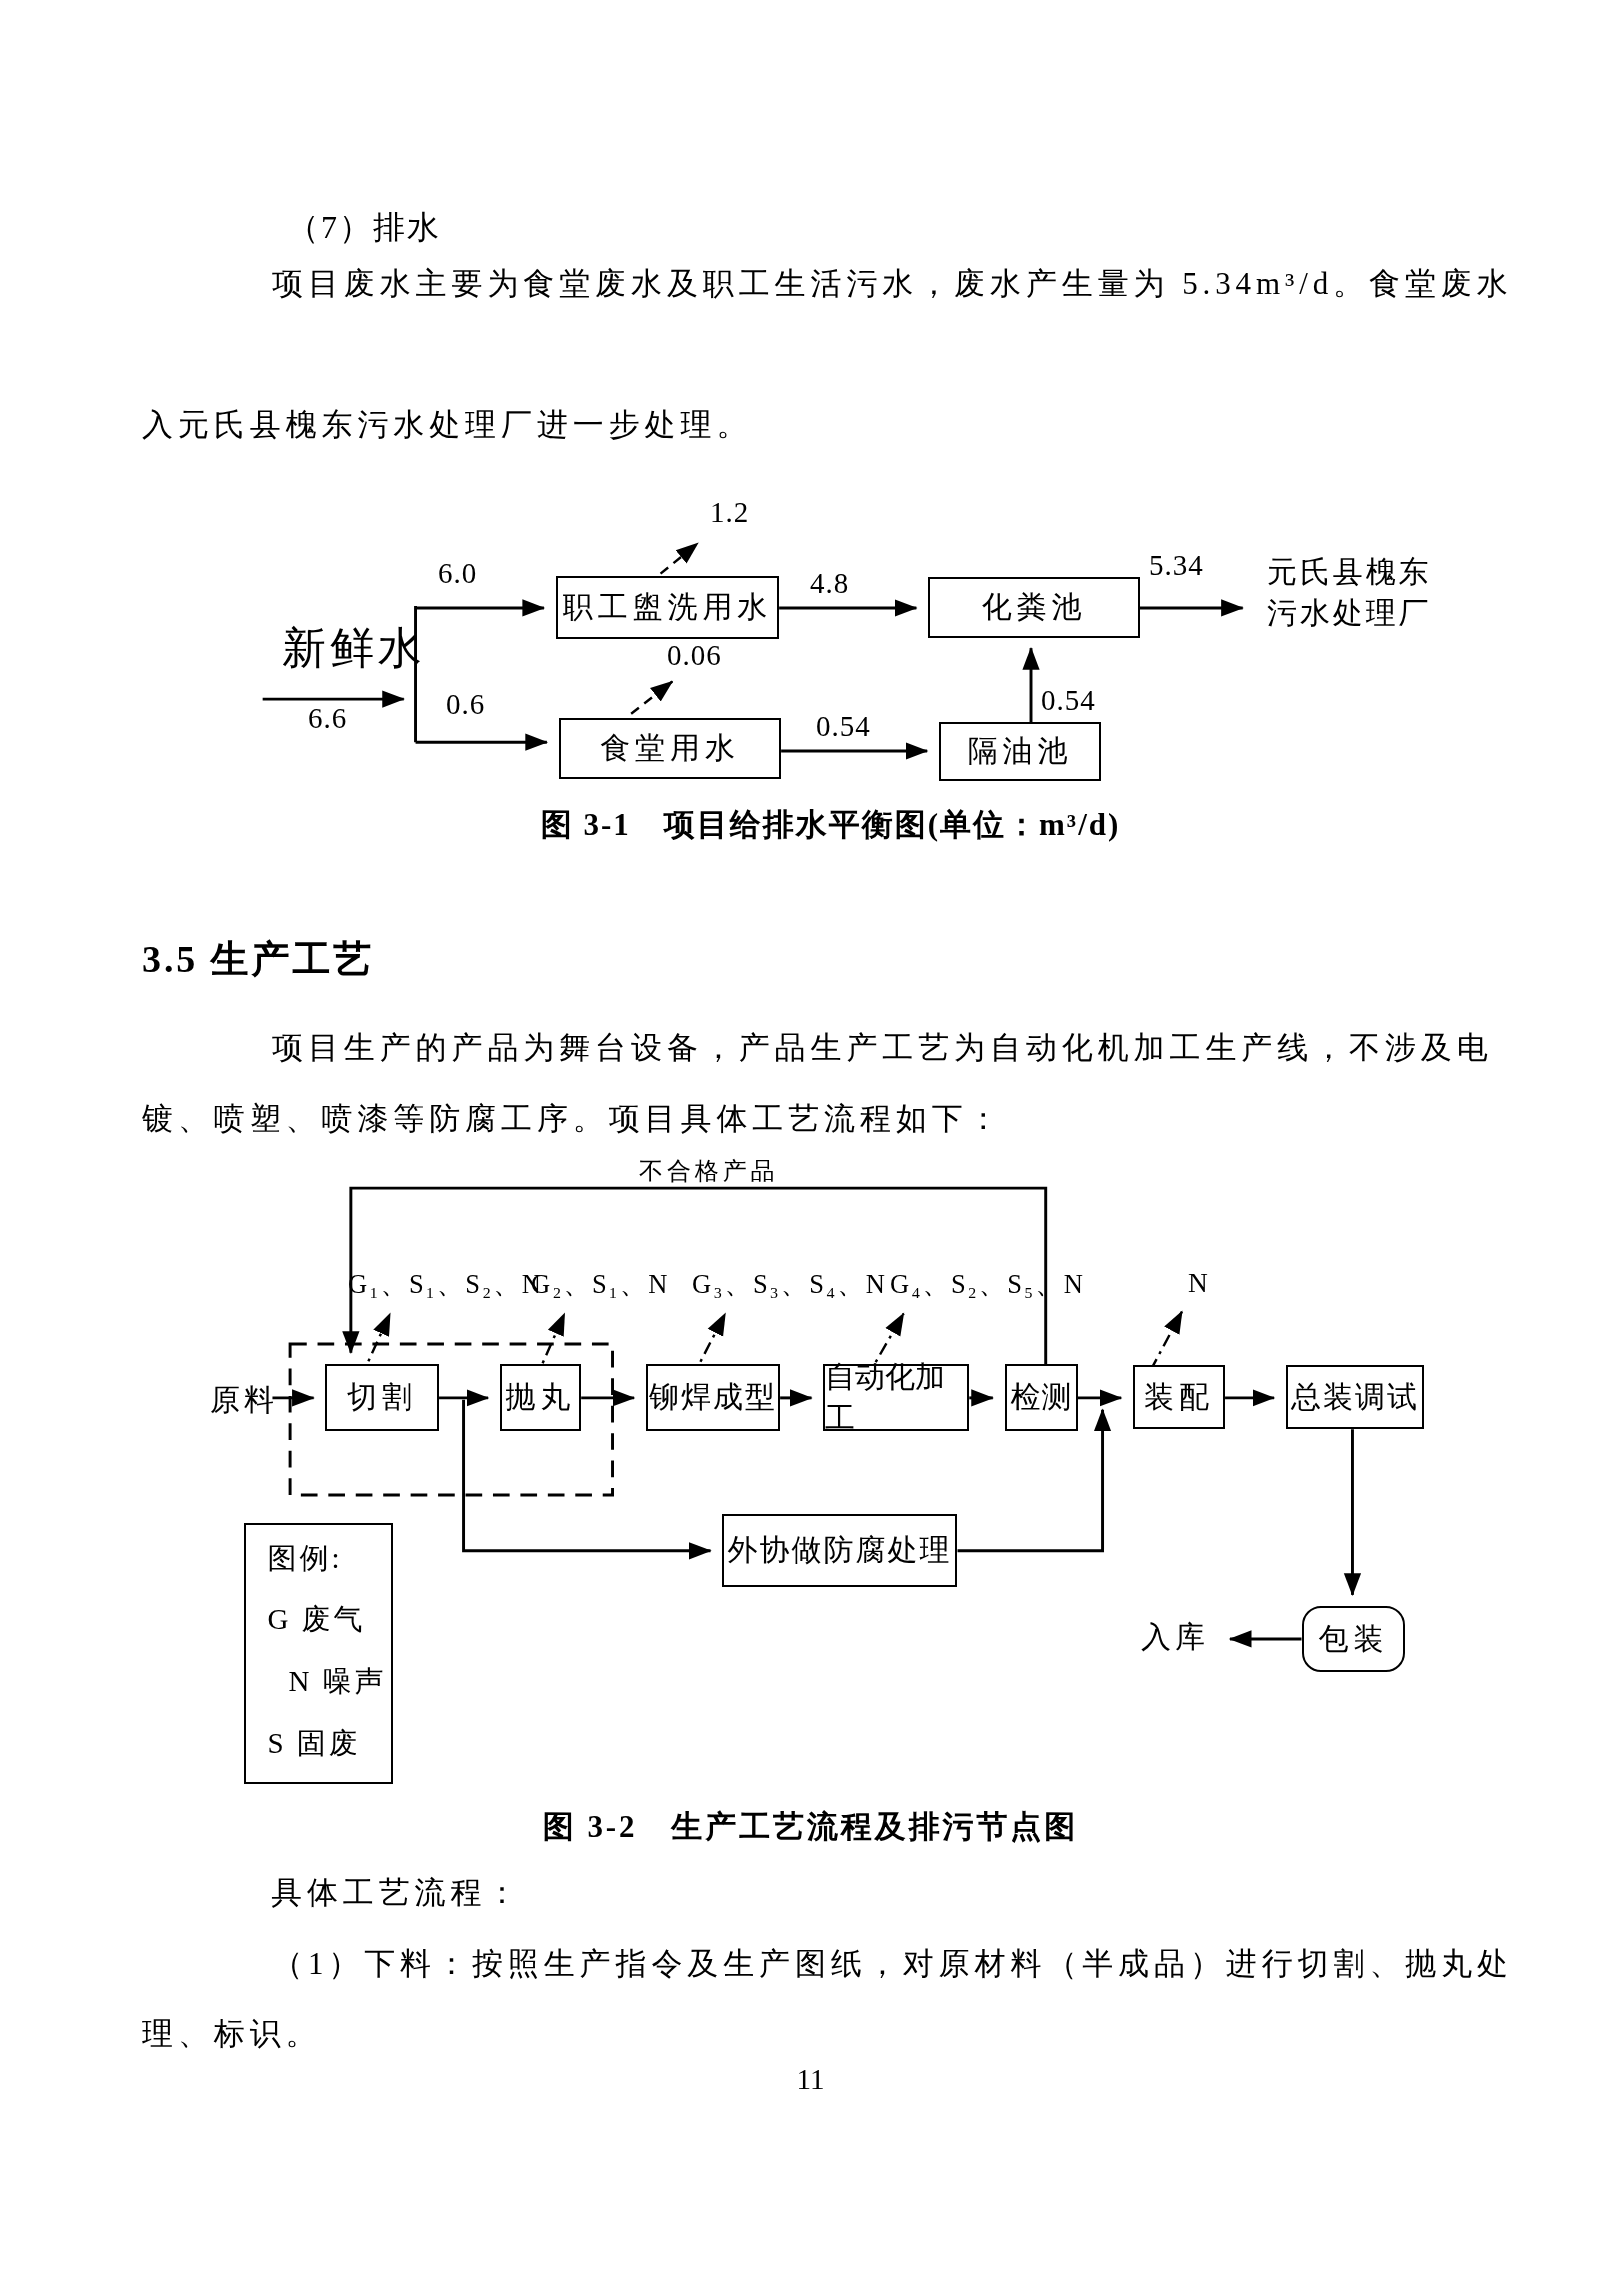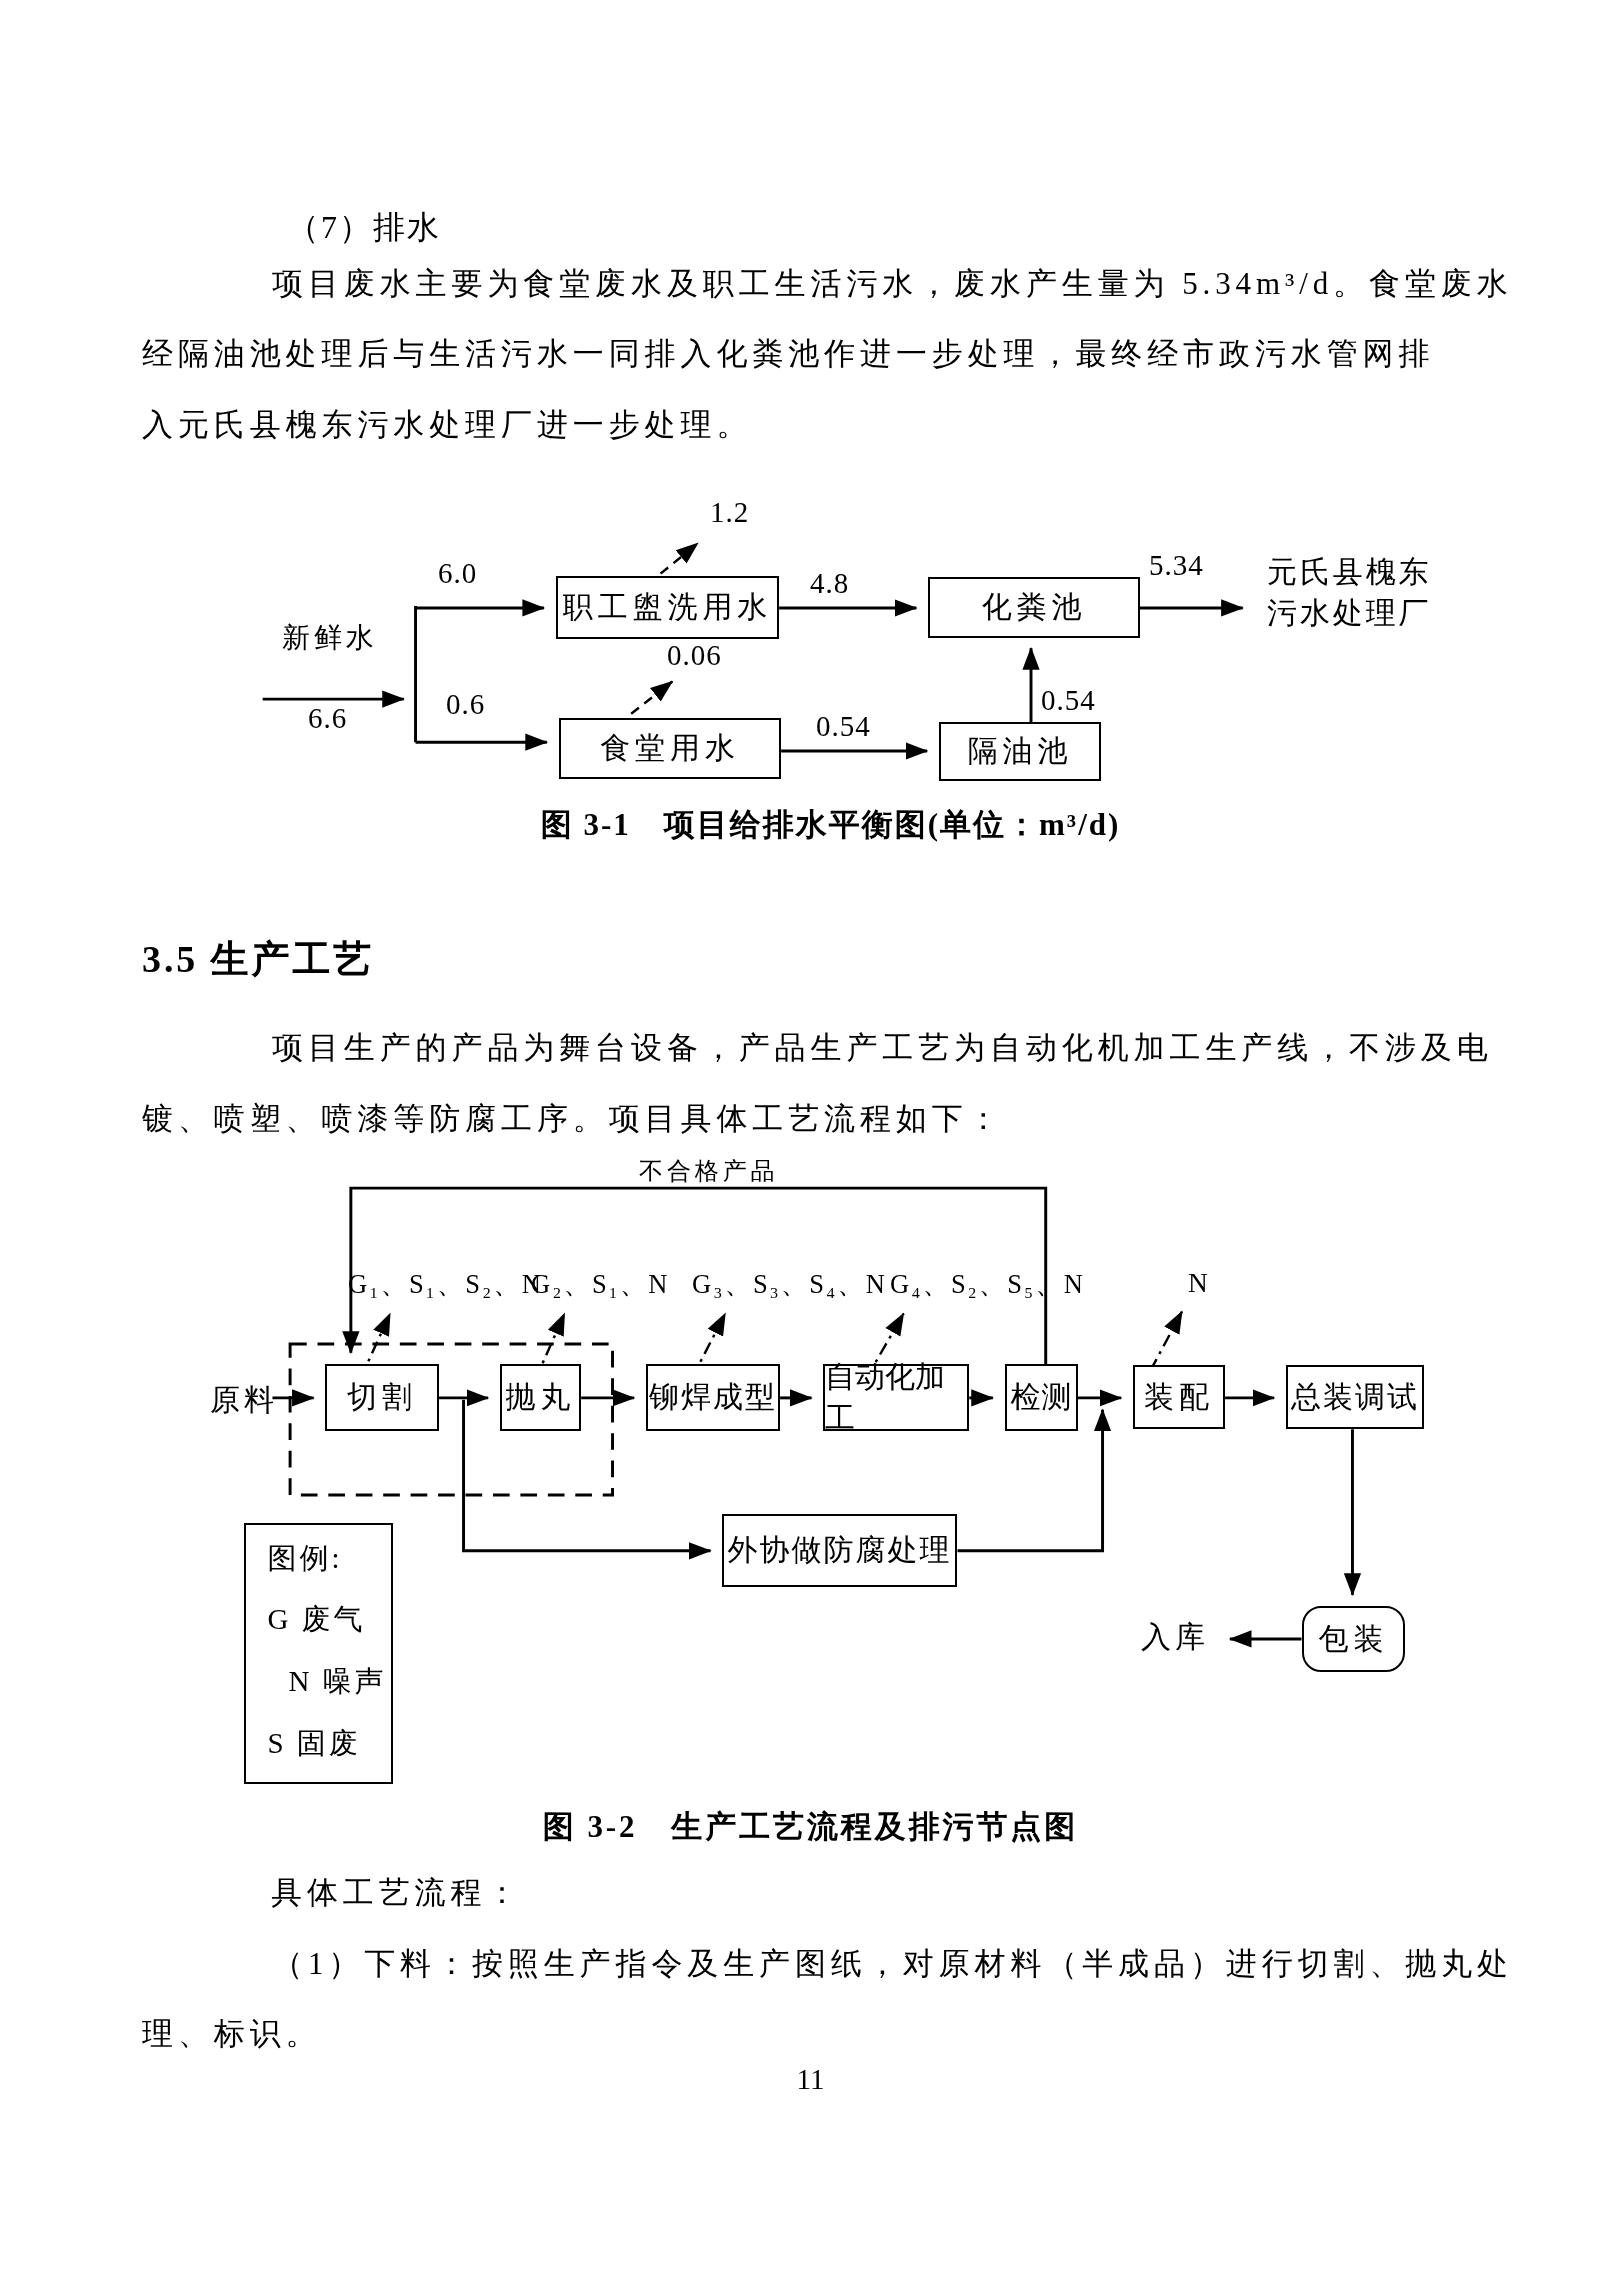--- a/index.html
+++ b/index.html
@@ -25,21 +25,20 @@
   .legend-item{position:absolute;left:21.6px;font-size:29px;letter-spacing:2.9px;white-space:nowrap;}
   .pageno{left:0;width:1621px;text-align:center;font-size:29px;}
 </style>
 </head>
 <body>
 
 <div class="page">
 
   <div class="t h1" style="left:287px;top:206px;">（7）排水</div>
   <div class="t line" style="left:272px;top:263px;">项目废水主要为食堂废水及职工生活污水，废水产生量为 5.34m³/d。食堂废水</div>
-  <div class="t line" style="left:142px;top:333px;">经隔油池处理后与生活污水一同排入化粪池作进一步处理，最终经市政污水管网排</div>
   <div class="t line" style="left:142px;top:404px;">入元氏县槐东污水处理厂进一步处理。</div>
 
   <div class="t cap" style="top:804px;padding-left:20px;">图 3-1　项目给排水平衡图(单位：m³/d)</div>
 
   <div class="t h35" style="left:142px;top:934px;">3.5 生产工艺</div>
   <div class="t line" style="left:272px;top:1027px;">项目生产的产品为舞台设备，产品生产工艺为自动化机加工生产线，不涉及电</div>
   <div class="t line" style="left:142px;top:1098px;">镀、喷塑、喷漆等防腐工序。项目具体工艺流程如下：</div>
 
   <div class="t cap" style="top:1806px;letter-spacing:2.9px;">图 3-2　生产工艺流程及排污节点图</div>
   <div class="t line" style="left:271px;top:1872px;">具体工艺流程：</div>
@@ -78,21 +77,21 @@
     <polyline points="977,1582 1125,1582 1125,1438" fill="none" stroke="#000" stroke-width="3" marker-end="url(#ah)"></polyline>
     <line x1="1380" y1="1458" x2="1380" y2="1627" stroke="#000" stroke-width="3" marker-end="url(#ah)"></line>
     <line x1="1328" y1="1672" x2="1255" y2="1672" stroke="#000" stroke-width="3" marker-end="url(#ah)"></line>
     <line x1="368" y1="1406" x2="398" y2="1340" stroke="#000" stroke-width="2.5" stroke-dasharray="13 6 3 6" marker-end="url(#ah)"></line>
     <line x1="546" y1="1408" x2="576" y2="1340" stroke="#000" stroke-width="2.5" stroke-dasharray="13 6 3 6" marker-end="url(#ah)"></line>
     <line x1="706" y1="1406" x2="740" y2="1340" stroke="#000" stroke-width="2.5" stroke-dasharray="13 6 3 6" marker-end="url(#ah)"></line>
     <line x1="884" y1="1406" x2="922" y2="1340" stroke="#000" stroke-width="2.5" stroke-dasharray="13 6 3 6" marker-end="url(#ah)"></line>
     <line x1="1174" y1="1398" x2="1206" y2="1338" stroke="#000" stroke-width="2.5" stroke-dasharray="13 6 3 6" marker-end="url(#ah)"></line>
   </svg>
 
-  <div class="t lbl" style="left:282px;top:619px;font-size:28px;">新鲜水</div>
+  <div class="t lbl" style="left:282px;top:619px;font-size:44px;">新鲜水</div>
   <div class="t num" style="left:308px;top:702px;">6.6</div>
   <div class="t num" style="left:438px;top:557px;">6.0</div>
   <div class="t num" style="left:446px;top:688px;">0.6</div>
   <div class="t num" style="left:710px;top:496px;">1.2</div>
   <div class="t num" style="left:667px;top:639px;">0.06</div>
   <div class="t num" style="left:810px;top:567px;">4.8</div>
   <div class="t num" style="left:816px;top:710px;">0.54</div>
   <div class="t num" style="left:1041px;top:684px;">0.54</div>
   <div class="t num" style="left:1149px;top:549px;">5.34</div>
 

